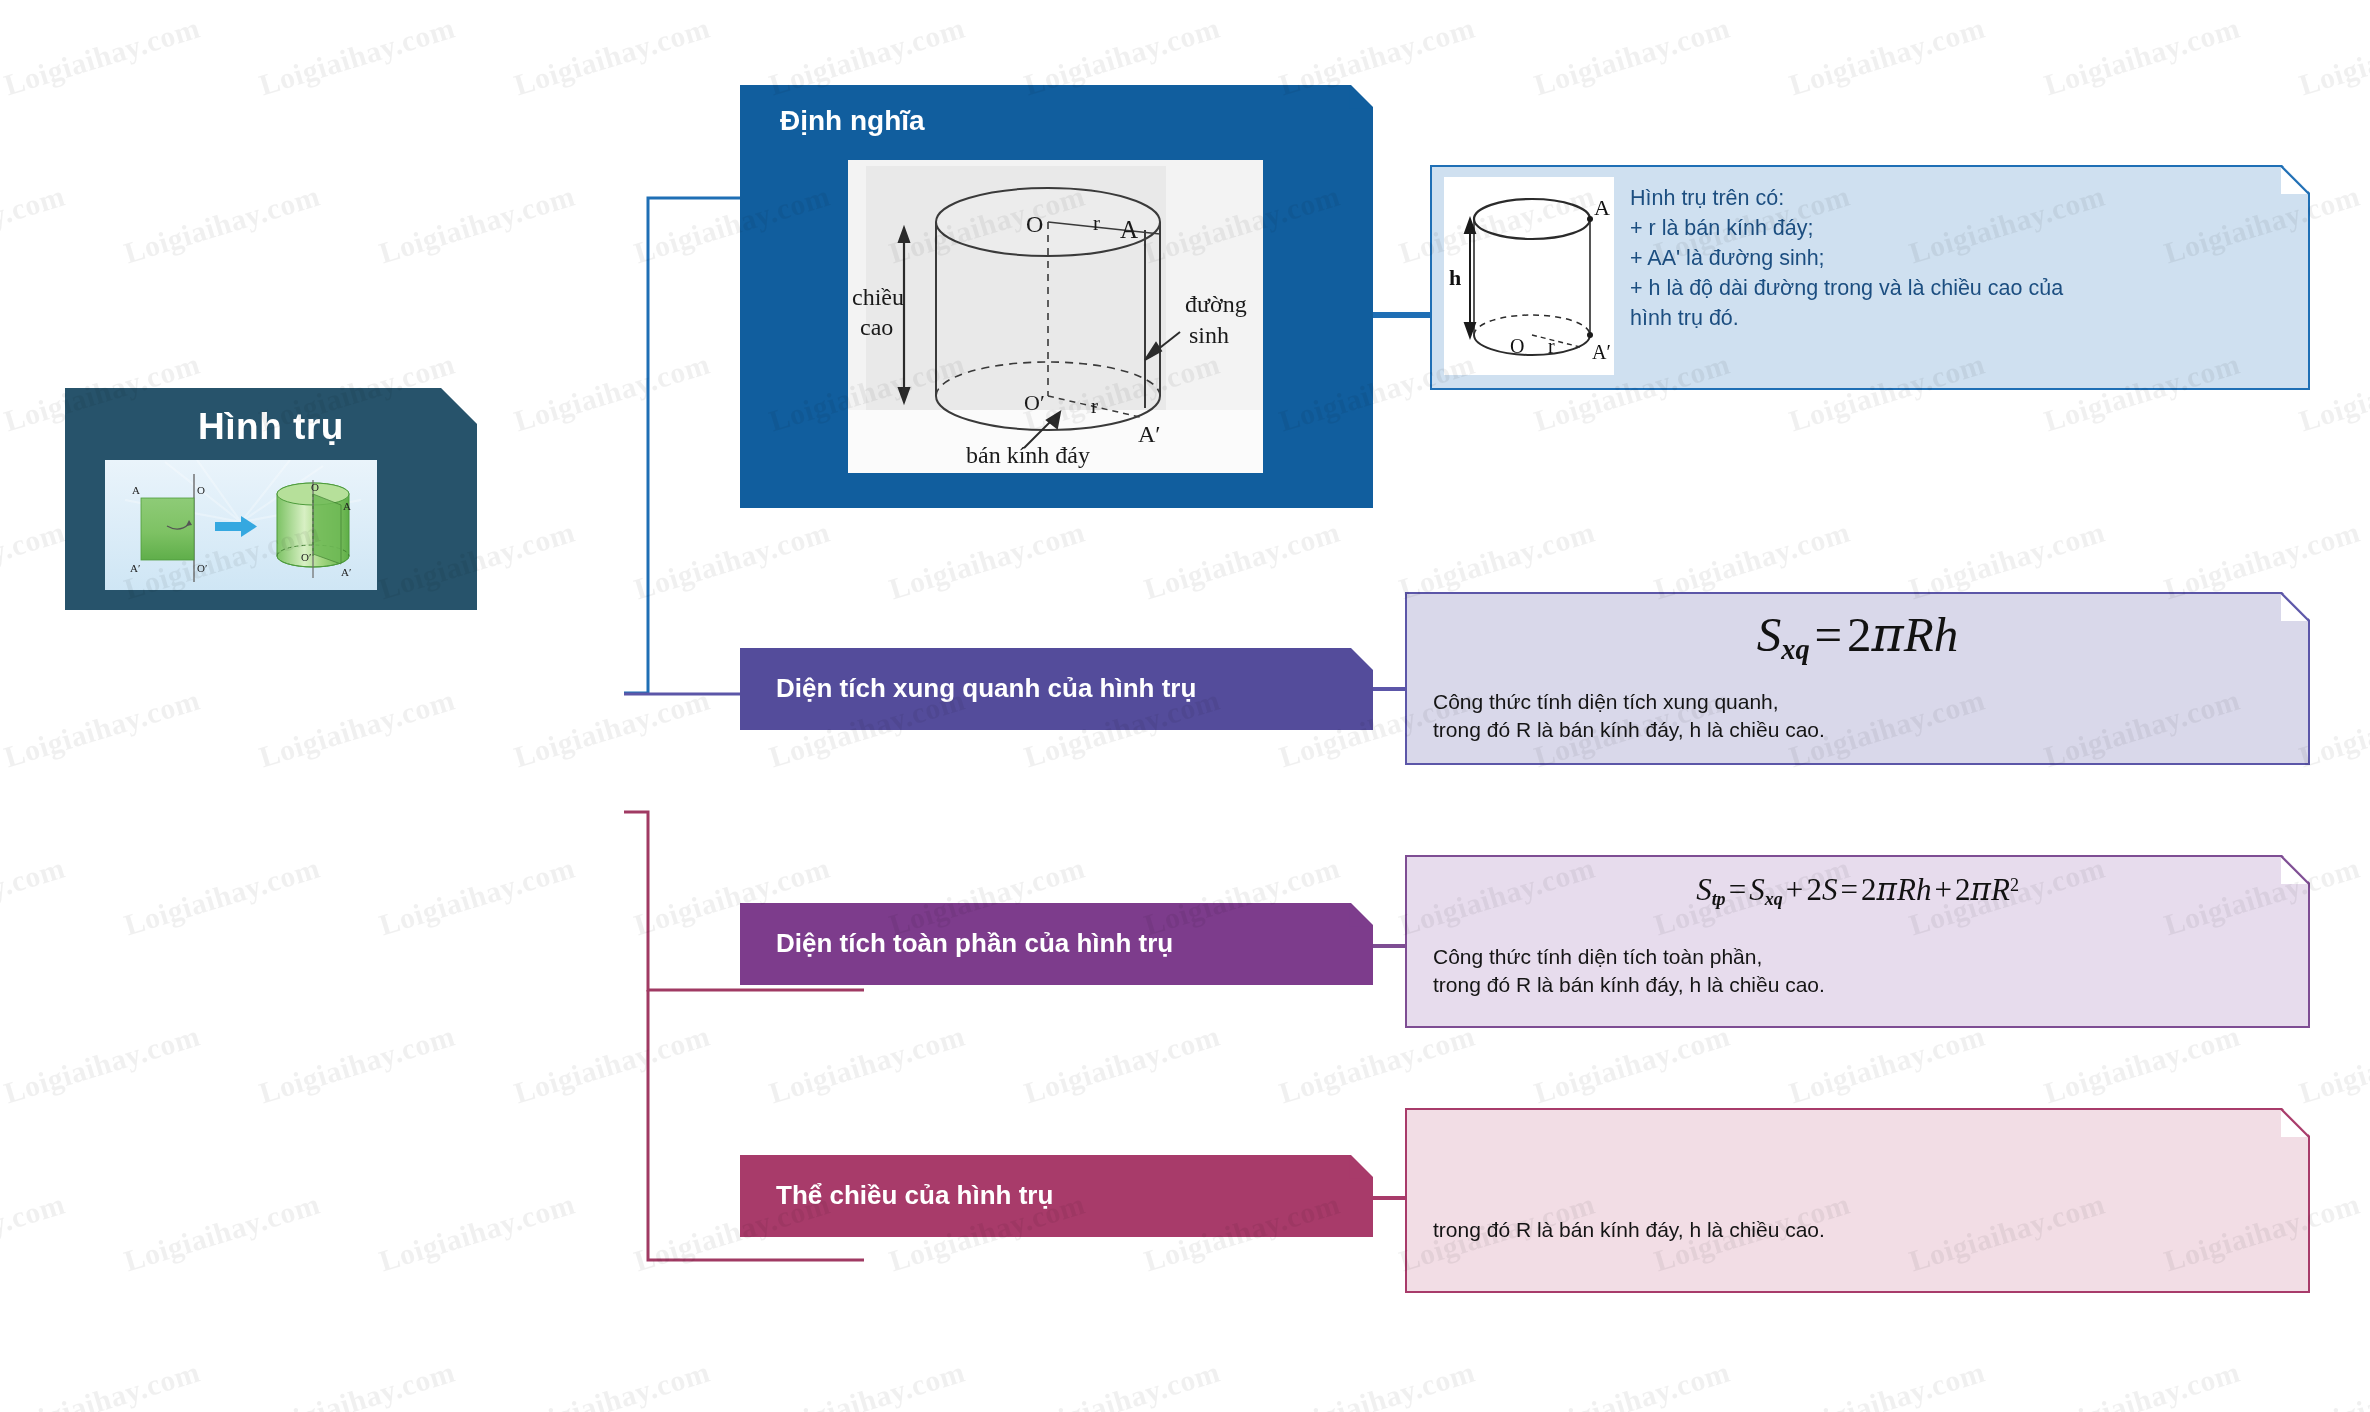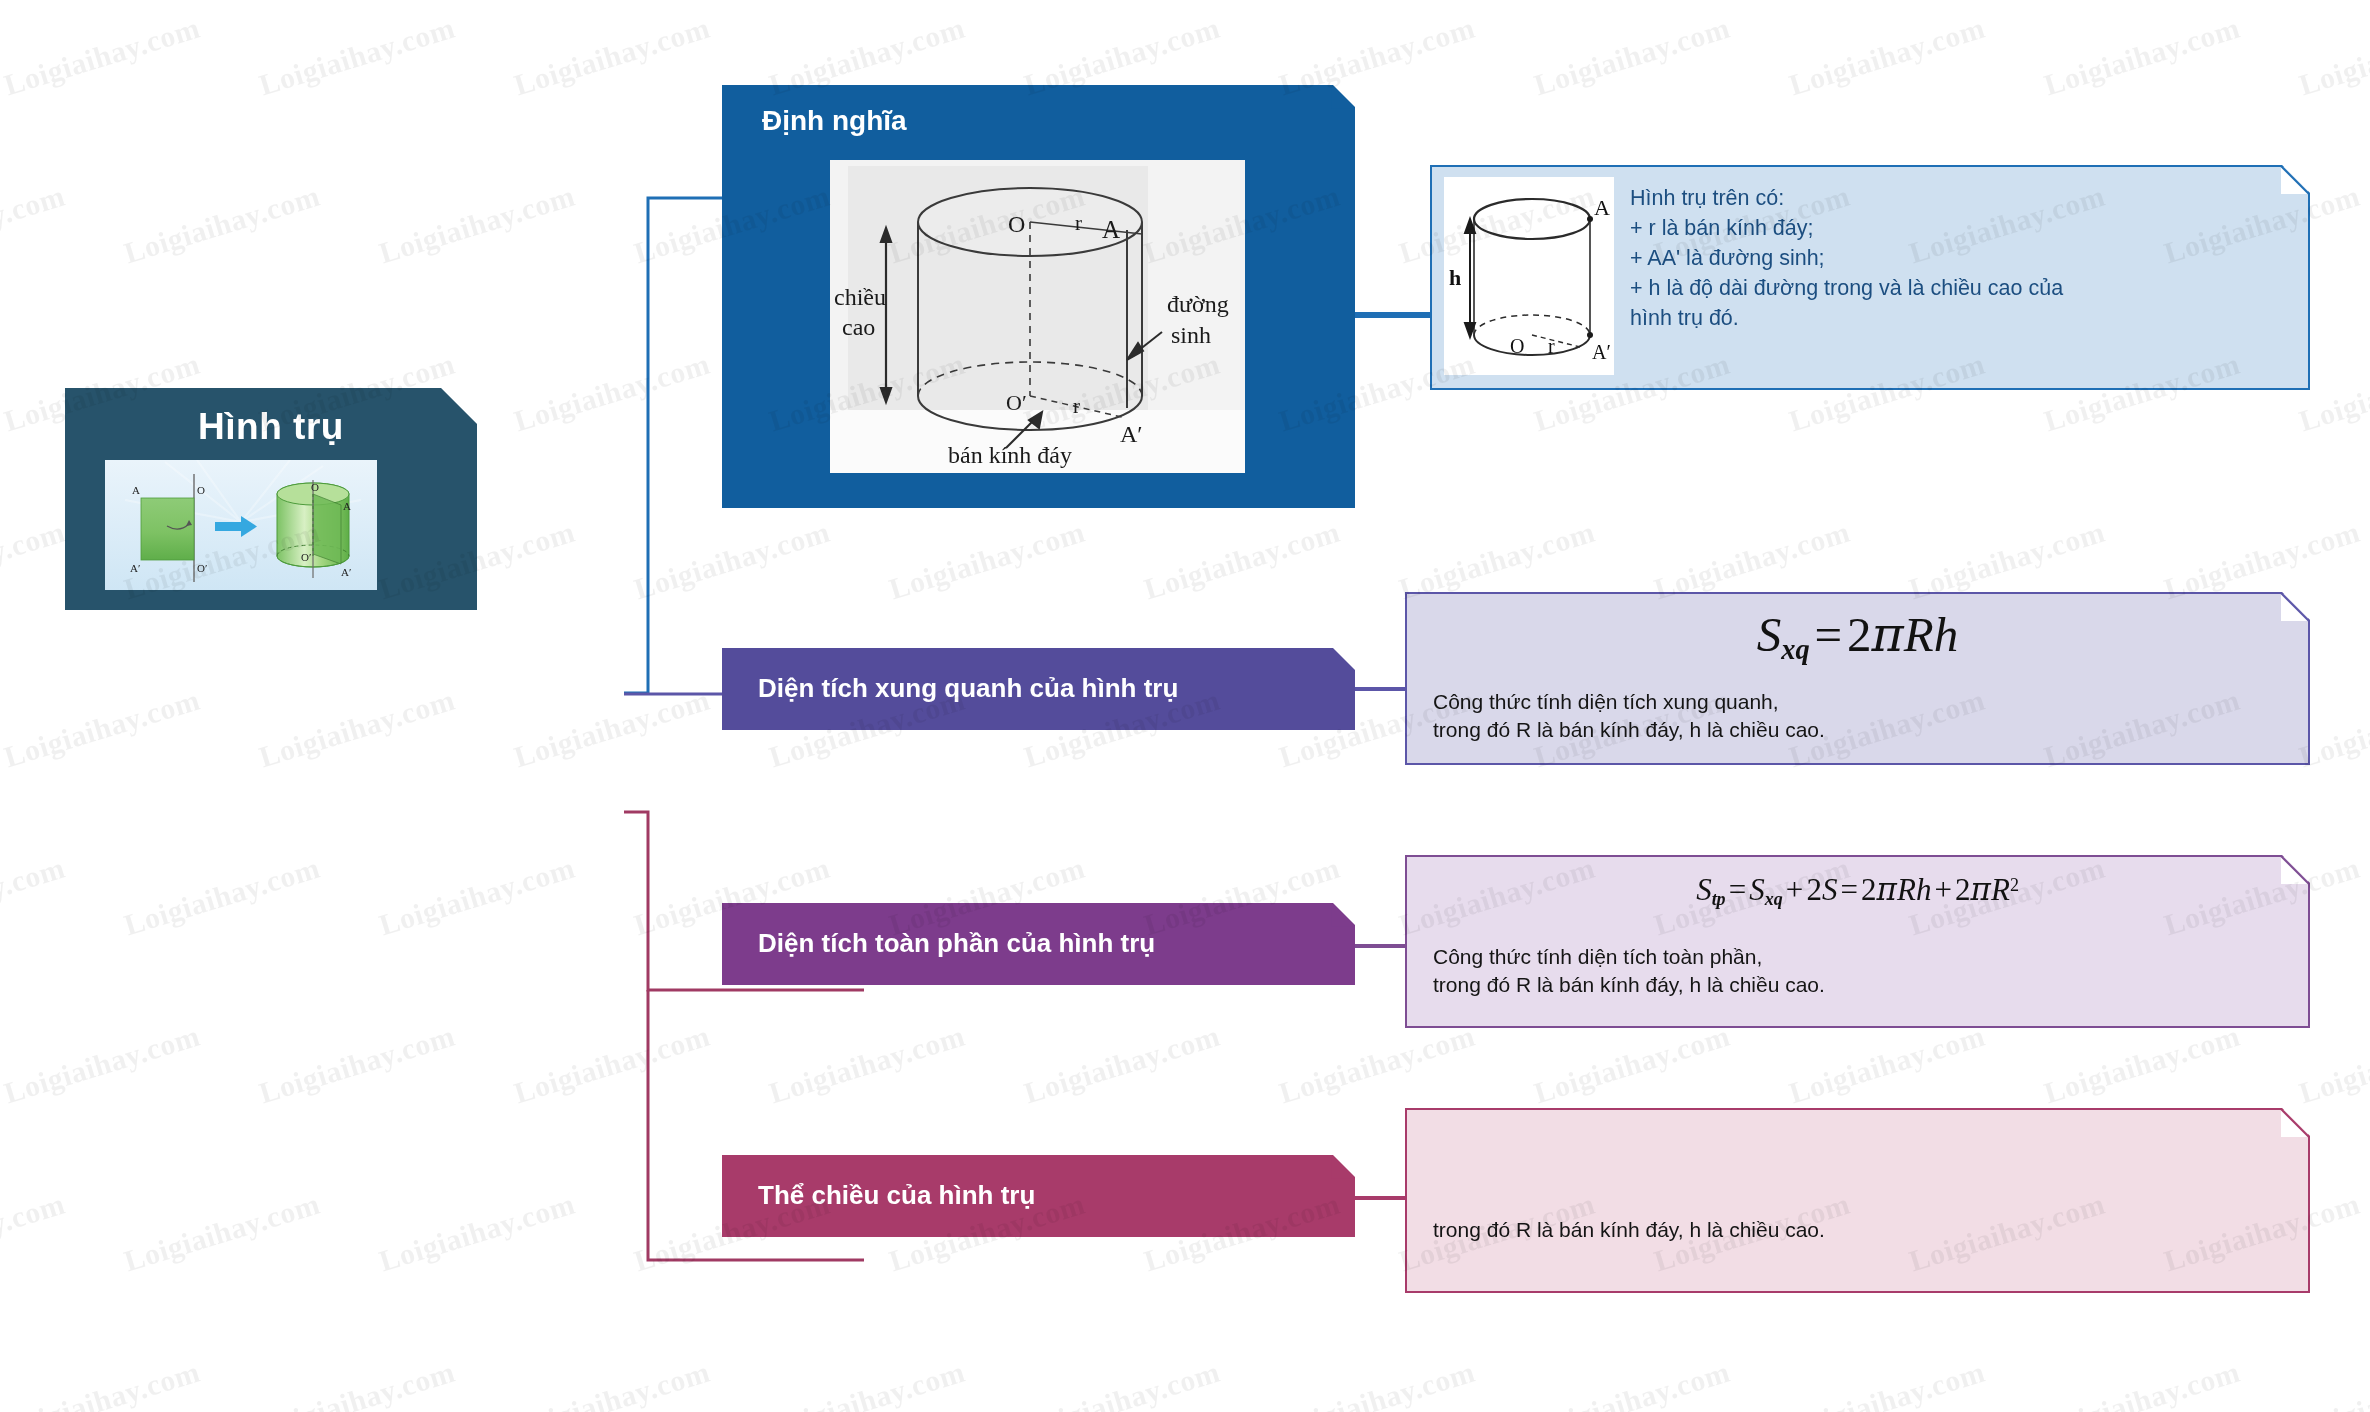--- a/index.html
+++ b/index.html
@@ -52,20 +52,21 @@
   }
   #root-figure {
     position:absolute; left:40px; top:72px; width:272px; height:130px;
     background:#dceaf4;
     overflow:hidden;
   }
 
   
   .branch {
     z-index:20;
+    margin-left:18px;
   }
   .branch .body {
     position:absolute; inset:0;
     clip-path: polygon(0 0, calc(100% - 22px) 0, 100% 22px, 100% 100%, 0 100%);
   }
   .branch .label {
     position:absolute; left:36px; right:14px; top:50%;
     transform:translateY(-50%);
     color:#ffffff;
     font-size:26px;

